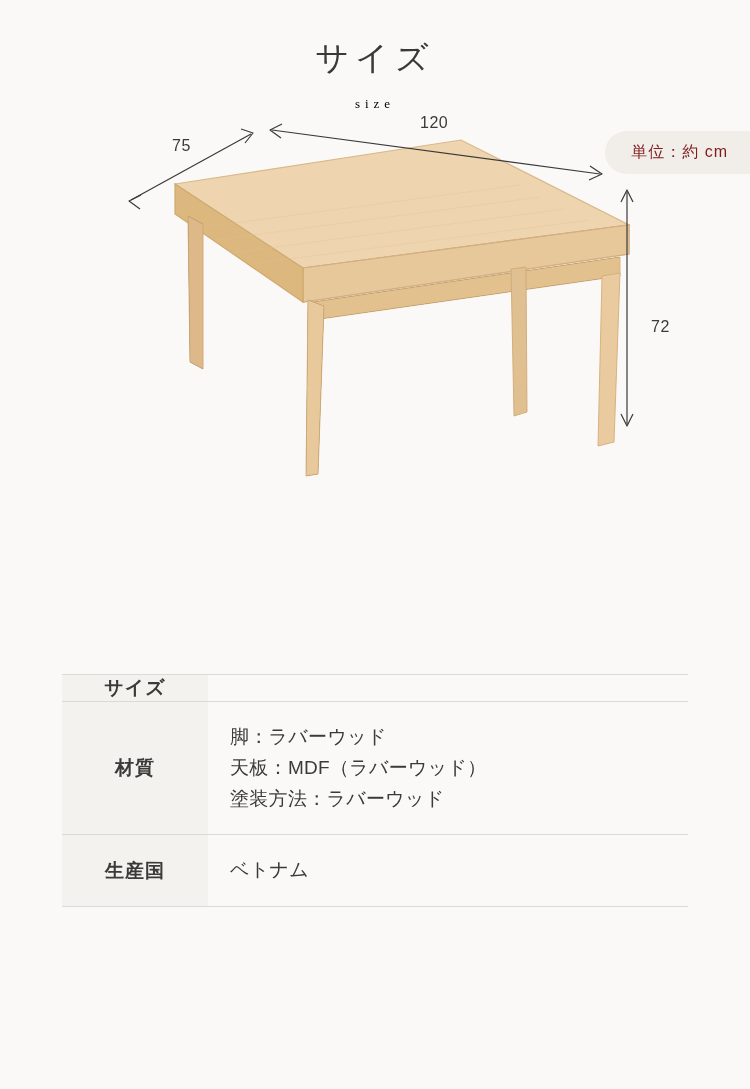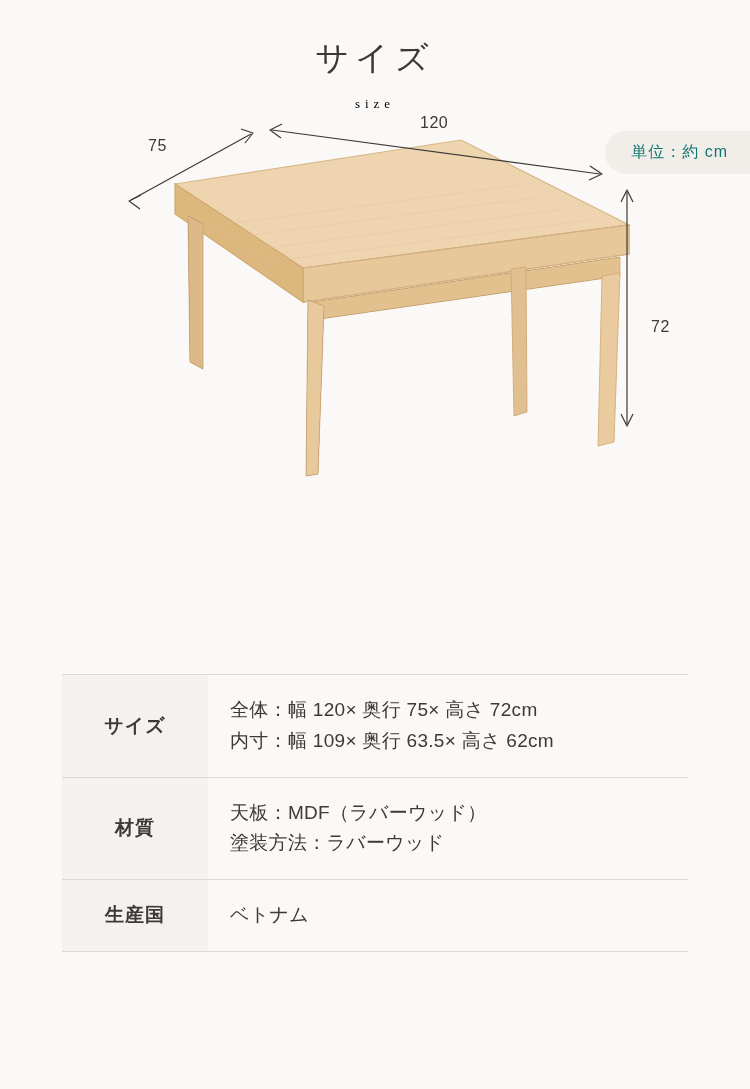--- a/index.html
+++ b/index.html
@@ -40,41 +40,41 @@
   
   .unit-badge {
     position: absolute;
     right: 0;
     top: 131px;
     background: #f1eeea;
     border-radius: 22px 0 0 22px;
     padding: 11px 22px 11px 26px;
     font-size: 16px;
     letter-spacing: 1px;
-    color: #0f766e;
+    color: #7f1d1d;
     white-space: nowrap;
   }
 
   
   .diagram {
     position: relative;
     width: 622px;
     height: 430px;
   }
   .diagram svg {
     display: block;
   }
   .dim-label {
     position: absolute;
     font-size: 16px;
     color: #3c3a38;
     letter-spacing: 0.5px;
   }
   .dim-120 { left: 420px; top: 2px; }
-  .dim-75  { left: 148px; top: 25px; }
+  .dim-75  { left: 172px; top: 25px; }
   .dim-72  { left: 651px; top: 206px; }
 
   
   .spec-table {
     position: absolute;
     left: 62px;
     top: 674px;
     width: 626px;
     border-top: 1px solid #ddd9d4;
     border-bottom: 1px solid #ddd9d4;
@@ -187,29 +187,26 @@
 
   <span class="dim-label dim-120">120</span>
   <span class="dim-label dim-75">75</span>
   <span class="dim-label dim-72">72</span>
 </div>
 
 <div class="spec-table">
 
   <div class="spec-row">
     <div class="spec-head">サイズ</div>
-    <div class="spec-body">
-      <div>全体：幅 120× 奥行 75× 高さ 72cm</div>
-      <div>内寸：幅 109× 奥行 63.5× 高さ 62cm</div>
-    </div>
   </div>
 
   <div class="spec-row">
     <div class="spec-head">材質</div>
     <div class="spec-body">
+      <div>脚：ラバーウッド</div>
       <div>天板：MDF（ラバーウッド）</div>
       <div>塗装方法：ラバーウッド</div>
     </div>
   </div>
 
   <div class="spec-row">
     <div class="spec-head">生産国</div>
     <div class="spec-body">
       <div>ベトナム</div>
     </div>

